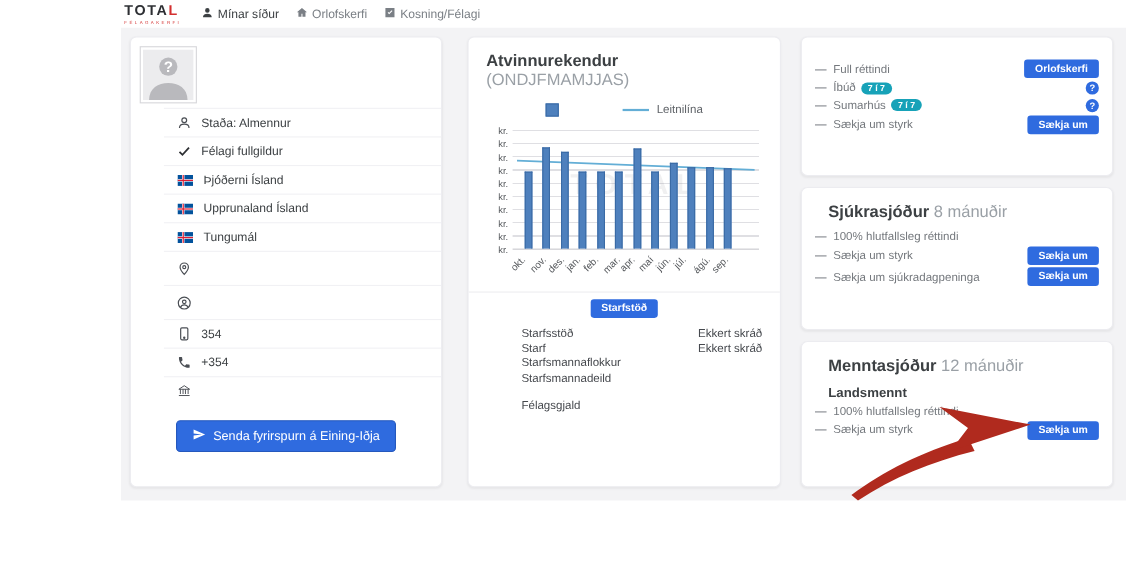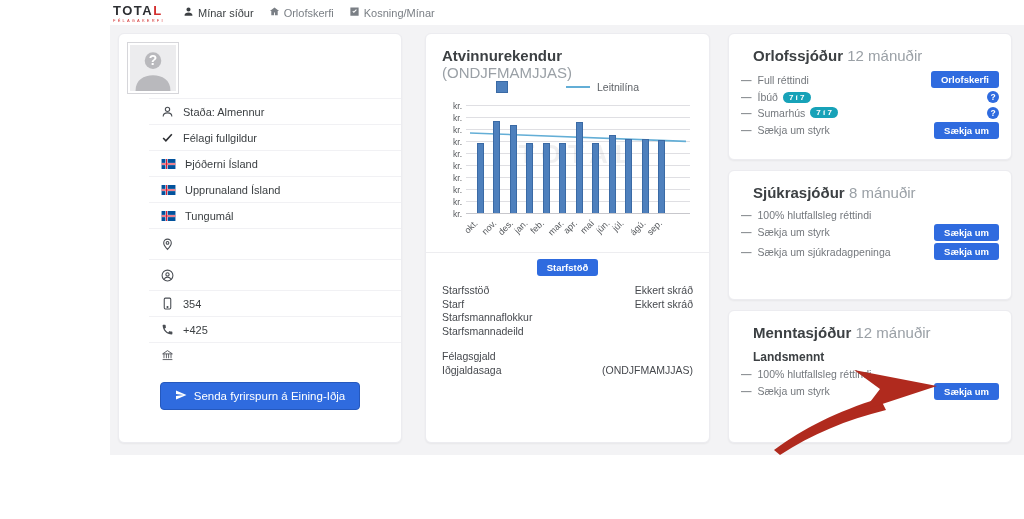--- a/index.html
+++ b/index.html
@@ -36,38 +36,38 @@
   .btn { background:#2f6bdf; color:#fff; border:none; border-radius:3px; font-family:"Liberation Sans",sans-serif; font-size:9.5px; font-weight:bold; padding:3px 10px; cursor:pointer; }
   .p-row .btn { margin-left:auto; }
   .send-row { display:flex; justify-content:center; margin-top:14px; }
   .btn-send { display:flex; align-items:center; gap:7px; background:#2f6bdf; color:#fff; border:1px solid #2558bd; border-radius:4px; font-family:"Liberation Sans",sans-serif; font-size:11.5px; padding:6px 14px; cursor:pointer; }
   .btn-send svg { width:12px; height:12px; }
 
   
   .chart-card { left:425px; top:33px; width:285px; height:410px; padding:13px 16px 10px 16px; }
   .chart-title { font-size:15px; color:#9aa0a6; }
   .chart-title b { color:#3c4043; font-weight:bold; font-size:15px; }
-  .legend { display:flex; align-items:flex-start; justify-content:center; gap:58px; }
+  .legend { display:flex; align-items:flex-start; justify-content:center; gap:58px; margin-top:13px; }
   .legend-swatch { width:12px; height:12px; background:#4e80bd; border:1px solid #3a6aa5; }
   .legend-line-wrap { display:flex; align-items:center; gap:7px; font-size:10.5px; color:#5f6368; }
   .legend-line { width:24px; height:0; border-top:2px solid #63aed6; }
   .chart-area { display:flex; margin-top:12px; }
   .y-ticks { position:relative; width:24px; height:109px; }
   .y-ticks span { position:absolute; right:4px; font-size:8.5px; color:#55585c; }
   .plot { position:relative; width:224px; height:109px;
           background-image:repeating-linear-gradient(to bottom,#dfdfe3 0,#dfdfe3 1px,transparent 1px,transparent 12px);
           border-bottom:1px solid #c7c7cc; }
   .bar { position:absolute; width:7px; background:#4e80bd; border:1px solid #3a6aa5; border-bottom:none; bottom:0; }
   .trend-svg { position:absolute; left:0; top:0; width:224px; height:109px; overflow:visible; }
   .watermark { position:absolute; left:0; right:0; top:34px; text-align:center; font-size:26px; font-weight:bold; letter-spacing:7px; color:rgba(60,60,75,.08); pointer-events:none; }
   .x-axis { position:relative; margin-left:24px; width:224px; height:28px; }
   .x-axis span { position:absolute; top:4px; font-size:9px; color:#55585c; transform:rotate(-45deg); transform-origin:right top; white-space:nowrap; }
   .chart-divider { border:none; border-top:1px solid #ededf0; margin:10px -16px 0 -16px; }
   .badge-row { display:flex; justify-content:center; margin-top:6px; }
-  .detail-rows { margin-top:8px; }
+  .detail-rows { margin-top:8px;margin-left:32px; }
   .d-row { display:flex; justify-content:space-between; font-size:10.5px; color:#46494e; line-height:13.5px; }
   .d-gap { height:12px; }
 
   
   .fund-card { left:728px; width:284px; padding:13px 10px 10px 10px; }
   .fund-title { margin-left:14px; font-size:15px; color:#9aa0a6; }
   .fund-title b { color:#3c4043; font-size:15px; }
   .fund-sub { margin:9px 0 2px 14px; font-size:12px; font-weight:bold; color:#3c4043; }
   .fund-rows { margin-top:7px; }
   .f-row { display:flex; align-items:center; margin:2.5px 0; padding:0 2px; font-size:10.5px; color:#74787d; min-height:13px; }
@@ -99,21 +99,21 @@
       <div class="nav-item">
         <span><svg viewBox="0 0 24 24" width="11" height="11" fill="#7a7f85">
               <path d="M12 3L2 11h3v9h6v-6h2v6h6v-9h3z"></path>
             </svg></span>
         <span>Orlofskerfi</span>
       </div>
       <div class="nav-item">
         <span><svg viewBox="0 0 24 24" width="11" height="11" fill="#7a7f85">
               <path d="M3 3h18v18H3zm4.5 9.2l3 3 6.5-6.5-1.6-1.6-4.9 4.9-1.4-1.4z" fill-rule="evenodd"></path>
             </svg></span>
-        <span>Kosning/Mínar</span>
+        <span>Kosning/Félagi</span>
       </div>
     </div>
   </div>
 
   <div class="card profile-card">
     <div class="avatar-wrap">
       <svg viewBox="0 0 50 50">
         <rect width="50" height="50" fill="#ececee"></rect>
         <circle cx="25" cy="17" r="9" fill="#b9b9bd"></circle>
         <path d="M6 50c0-12 9-17 19-17s19 5 19 17z" fill="#b9b9bd"></path>
@@ -195,21 +195,21 @@
             </svg>
           </span>
         <span>354</span>
       </div>
       <div class="p-row">
         <span class="picon">
             <svg viewBox="0 0 24 24" fill="currentColor">
               <path d="M6.6 10.8c1.4 2.8 3.8 5.1 6.6 6.6l2.2-2.2c.3-.3.7-.4 1-.2 1.1.4 2.3.6 3.6.6.6 0 1 .4 1 1V20c0 .6-.4 1-1 1C10.6 21 3 13.4 3 4c0-.6.4-1 1-1h3.5c.6 0 1 .4 1 1 0 1.2.2 2.4.6 3.6.1.3 0 .7-.2 1l-2.3 2.2z"></path>
             </svg>
           </span>
-        <span>+425</span>
+        <span>+354</span>
       </div>
       <div class="p-row">
         <span class="picon">
             <svg viewBox="0 0 24 24" fill="none" stroke="currentColor" stroke-width="1.6">
               <path d="M3 9l9-6 9 6H3z"></path>
               <path d="M5.5 9v8M10 9v8M14 9v8M18.5 9v8M3 19.5h18"></path>
             </svg>
           </span>
         <span></span>
       </div>
@@ -301,32 +301,24 @@
         </div>
       <div class="d-row">
           <span>Starfsmannadeild</span>
           <span></span>
         </div>
       <div class="d-gap"></div>
       <div class="d-row">
           <span>Félagsgjald</span>
           <span></span>
         </div>
-      <div class="d-row">
-          <span>Iðgjaldasaga</span>
-          <span>(ONDJFMAMJJAS)</span>
-        </div>
     </div>
   </div>
 
   <div class="card fund-card" style="top:33px; height:127px;">
-    <div class="fund-title">
-      <b>Orlofssjóður</b>
-      <span>12 mánuðir</span>
-    </div>
     <div class="fund-rows">
       <div class="f-row">
         <span class="f-dash">—</span>
         <span>Full réttindi</span>
         <button class="btn">Orlofskerfi</button>
       </div>
       <div class="f-row">
         <span class="f-dash">—</span>
         <span>Íbúð</span>
         <span class="pill">7 í 7</span>

